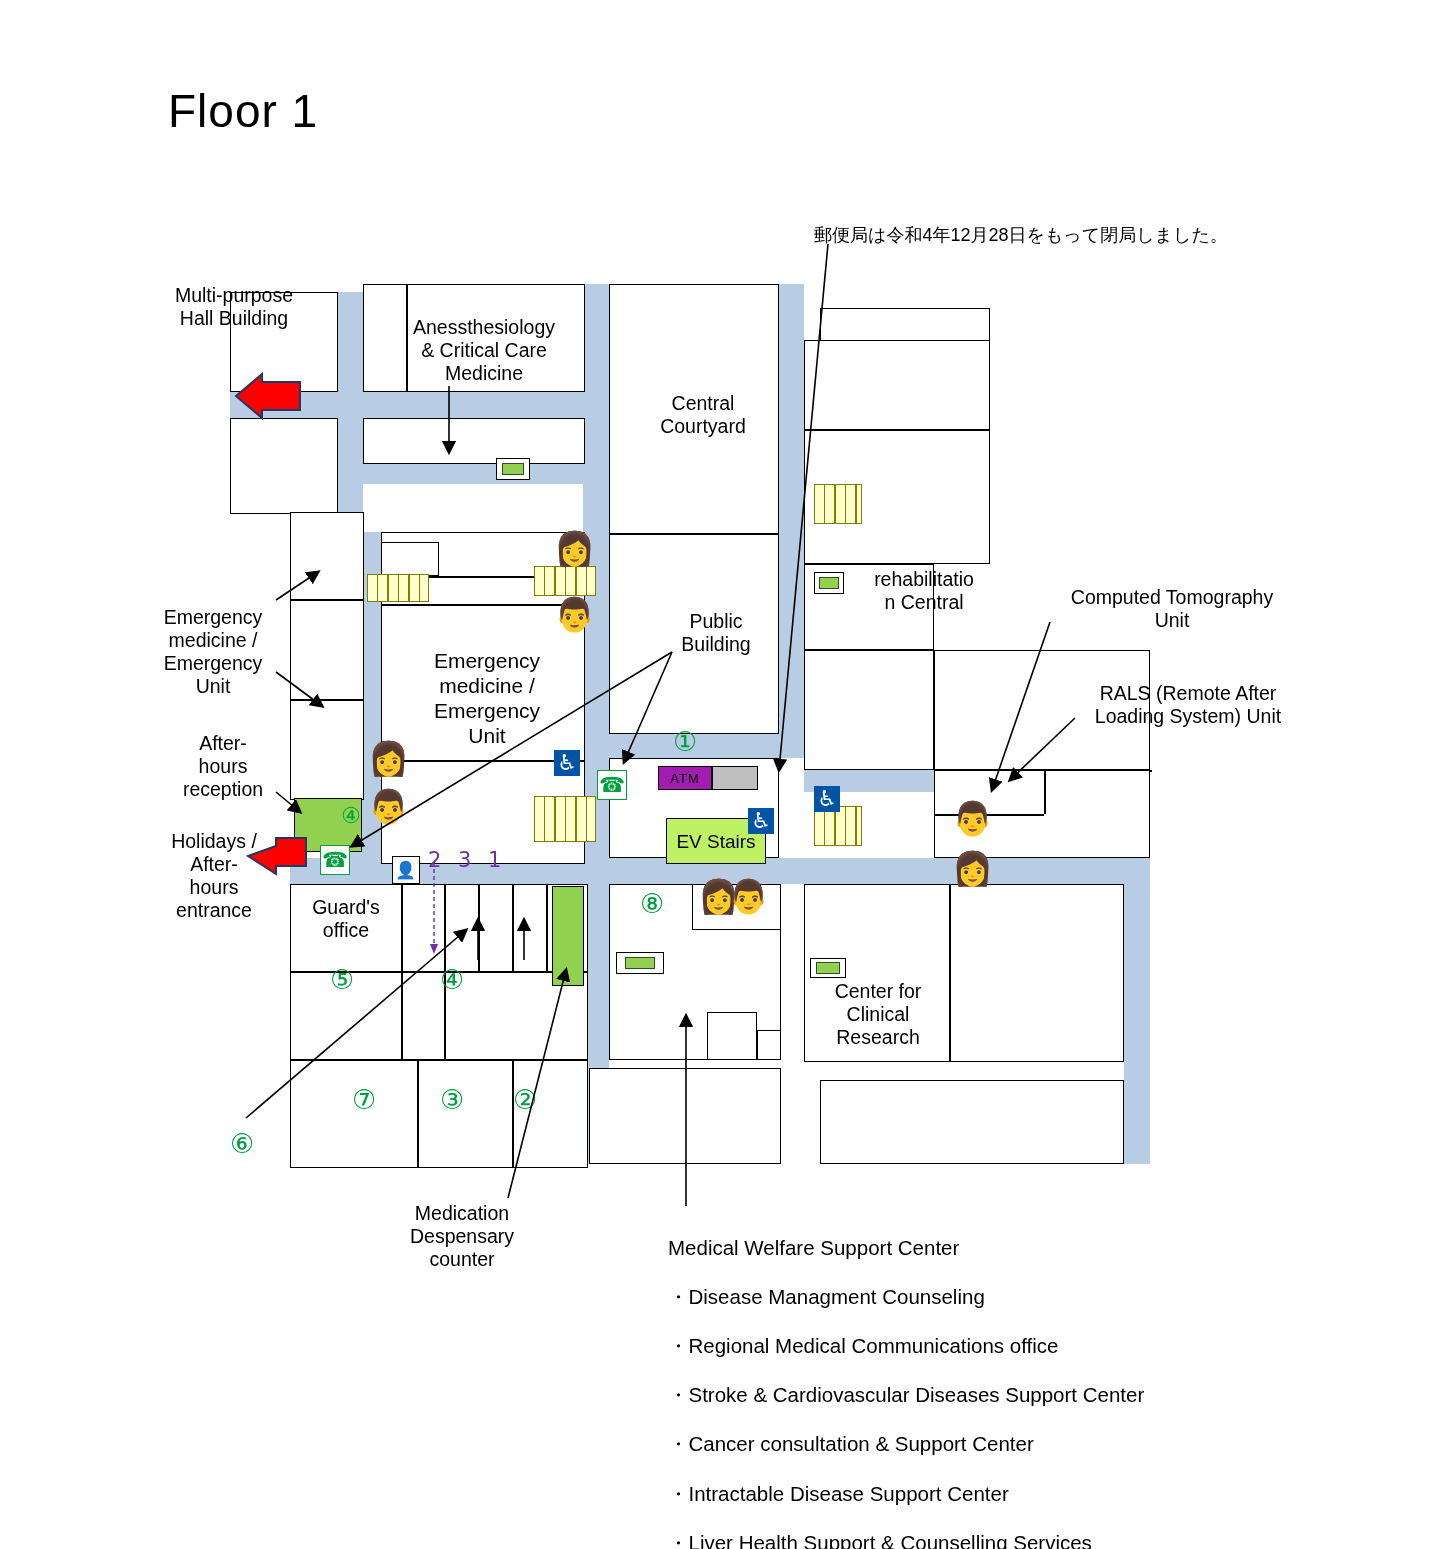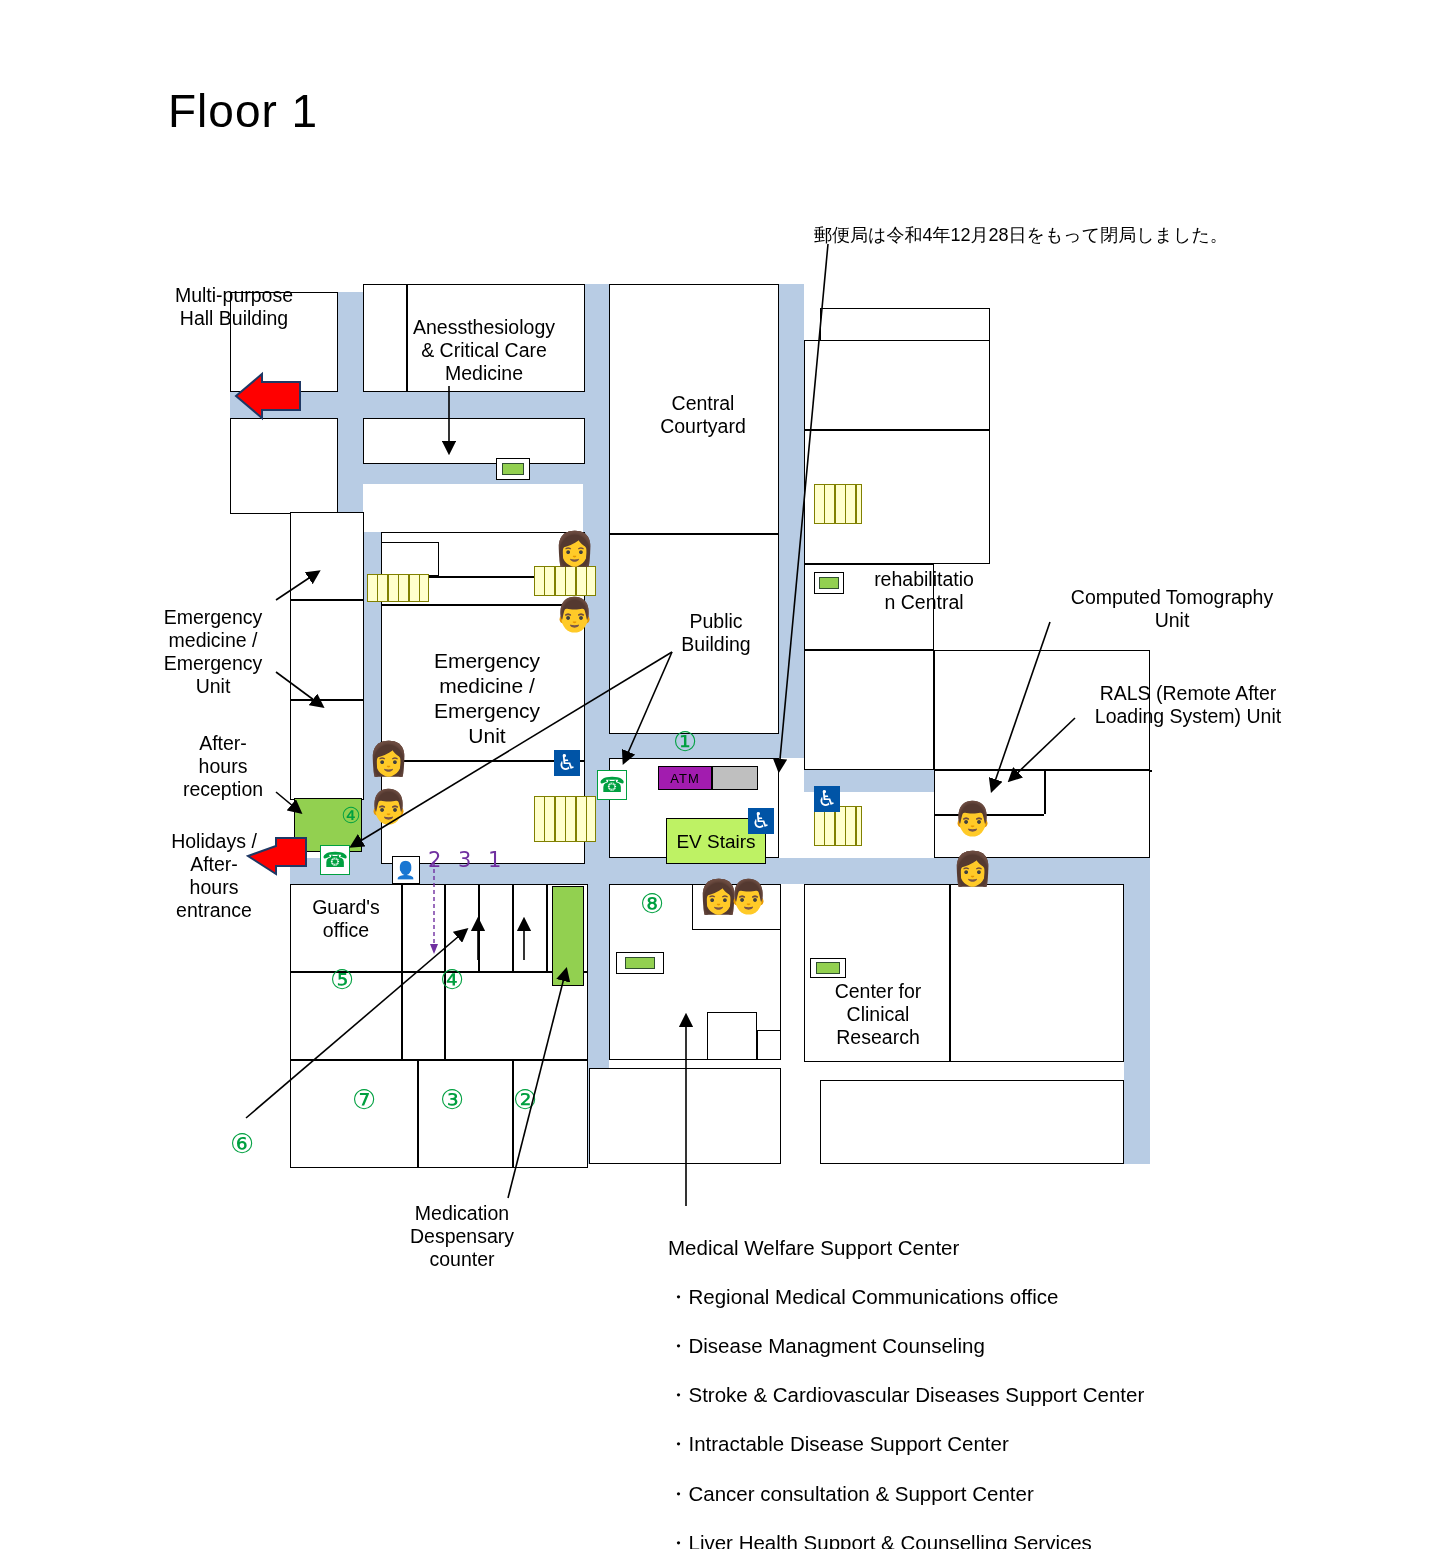--- a/index.html
+++ b/index.html
@@ -367,25 +367,25 @@
 Loading System) Unit</div>
   <div class="abs label" style="left:818px; top:980px; width:120px;">Center for
 Clinical
 Research</div>
   <div class="abs label" style="left:392px; top:1202px; width:140px;">Medication
 Despensary
 counter</div>
 
   <div class="abs" id="mwsc">
     <div>Medical Welfare Support Center</div>
+    <div>・Disease  Managment Counseling</div>
     <div>・Regional Medical Communications office</div>
-    <div>・Disease  Managment Counseling</div>
     <div>・Stroke &amp; Cardiovascular Diseases Support Center</div>
+    <div>・Cancer consultation &amp; Support Center</div>
     <div>・Intractable Disease Support Center</div>
-    <div>・Cancer consultation &amp; Support Center</div>
     <div>・Liver Health Support &amp; Counselling Services</div>
   </div>
 
   <svg id="arrow-layer" viewBox="0 0 1439 1549">
     <defs>
       <marker id="ah" markerWidth="9" markerHeight="9" refX="7" refY="4.5" orient="auto">
         <path d="M0,0 L9,4.5 L0,9 z" fill="#000"></path>
       </marker>
     </defs>
 

